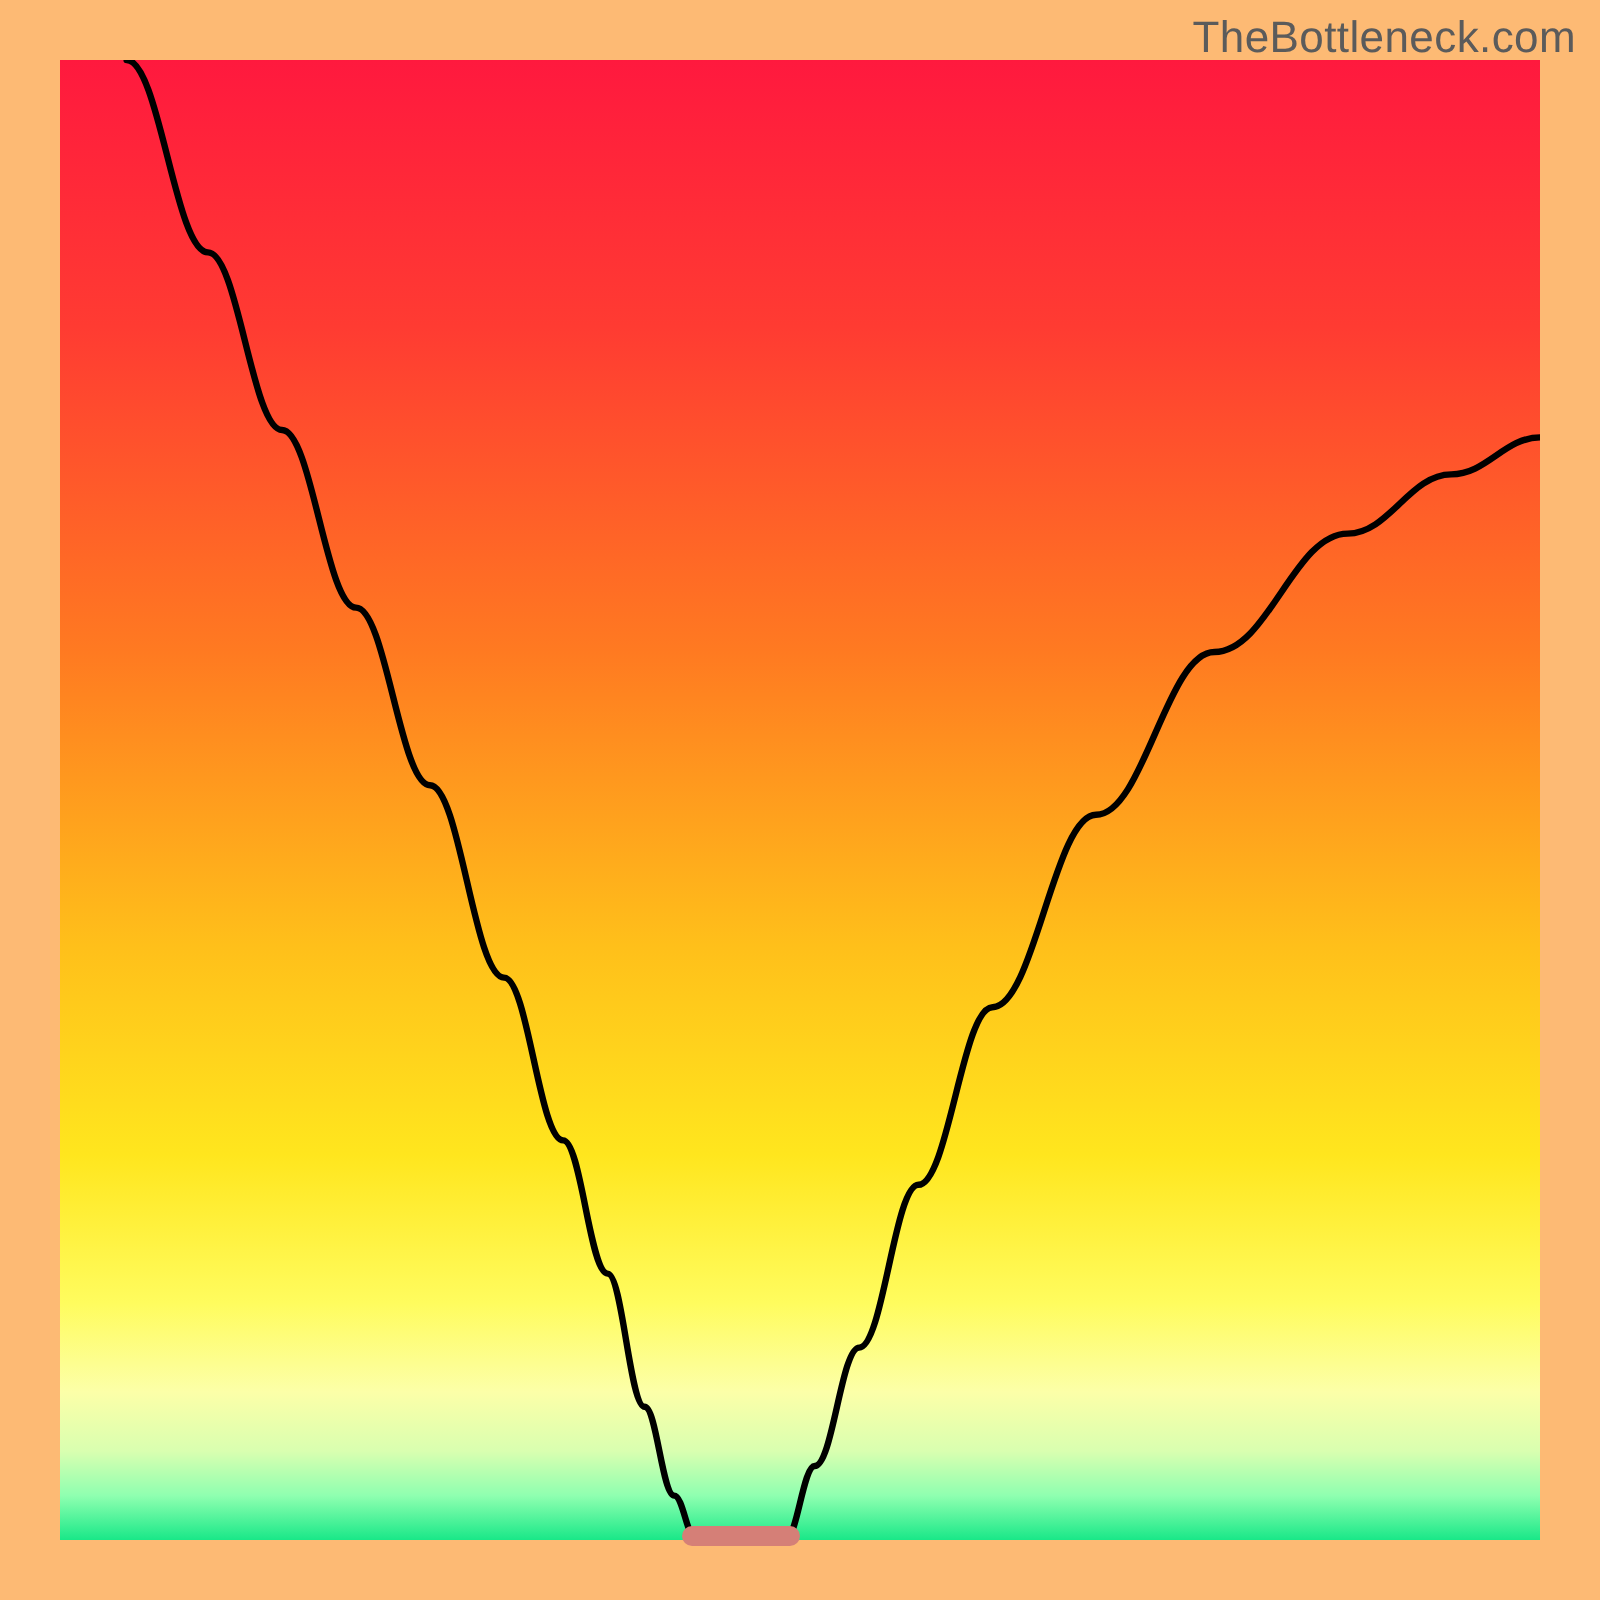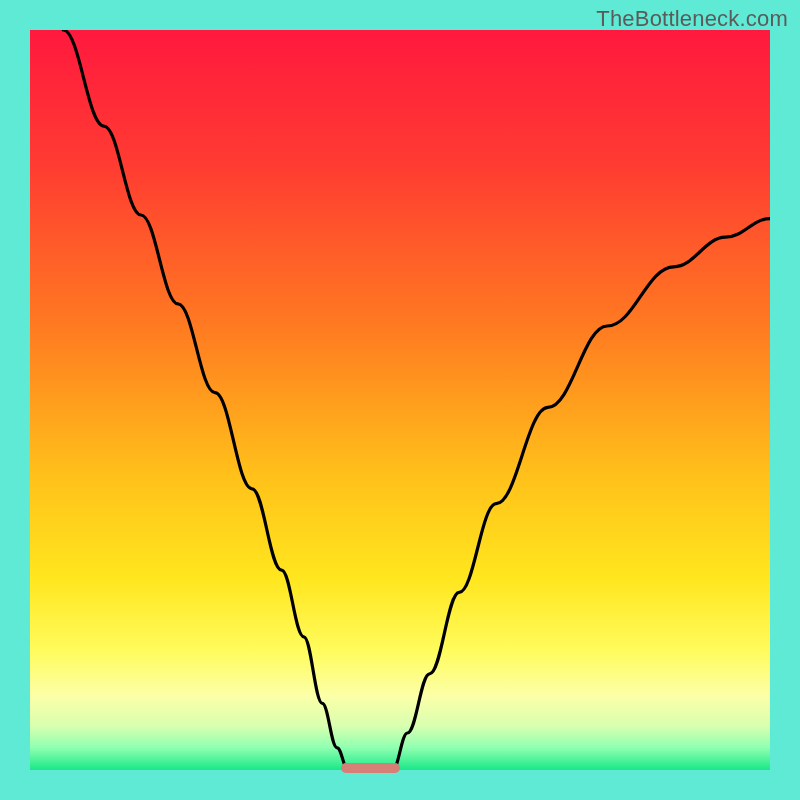--- a/index.html
+++ b/index.html
@@ -10,21 +10,21 @@
     overflow: hidden;
     background: #000;
     font-family: Arial, Helvetica, sans-serif;
   }
   .frame {
     position: absolute;
     top: 0;
     left: 0;
     width: 800px;
     height: 800px;
-    background: #5eead4;
+    background: #fdba74;
   }
   .plot-area {
     position: absolute;
     top: 30px;
     left: 30px;
     width: 740px;
     height: 740px;
   }
   .gradient {
     position: absolute;

